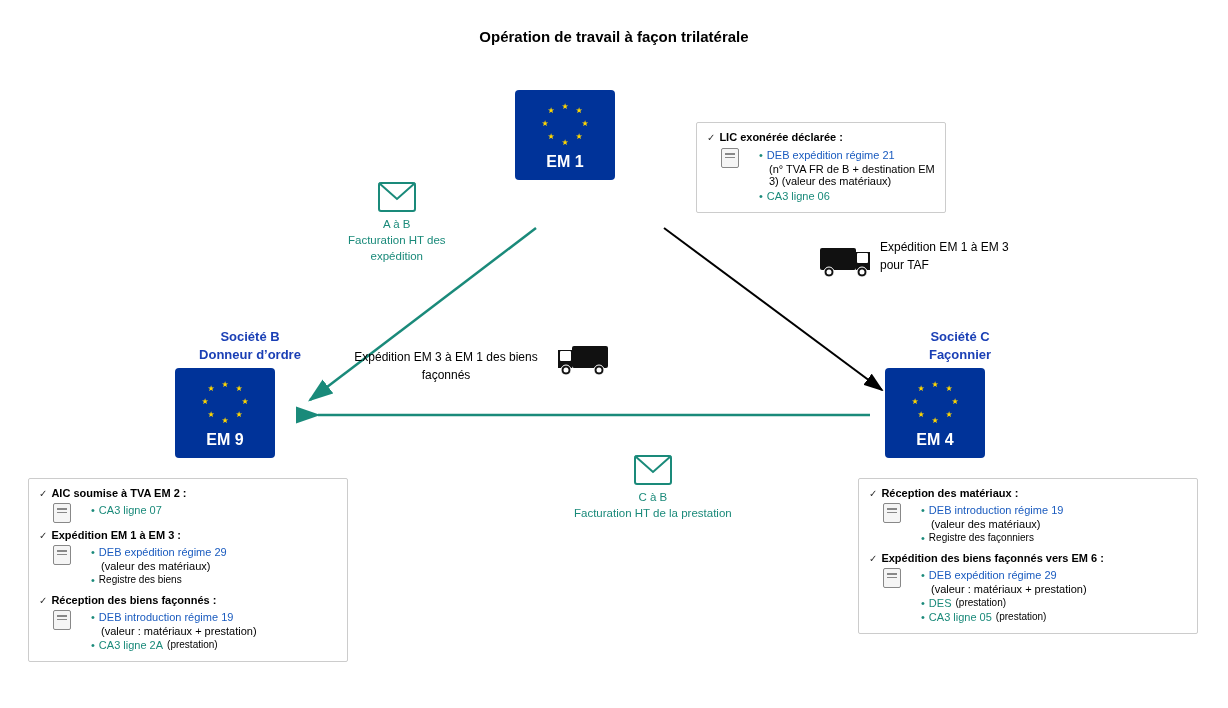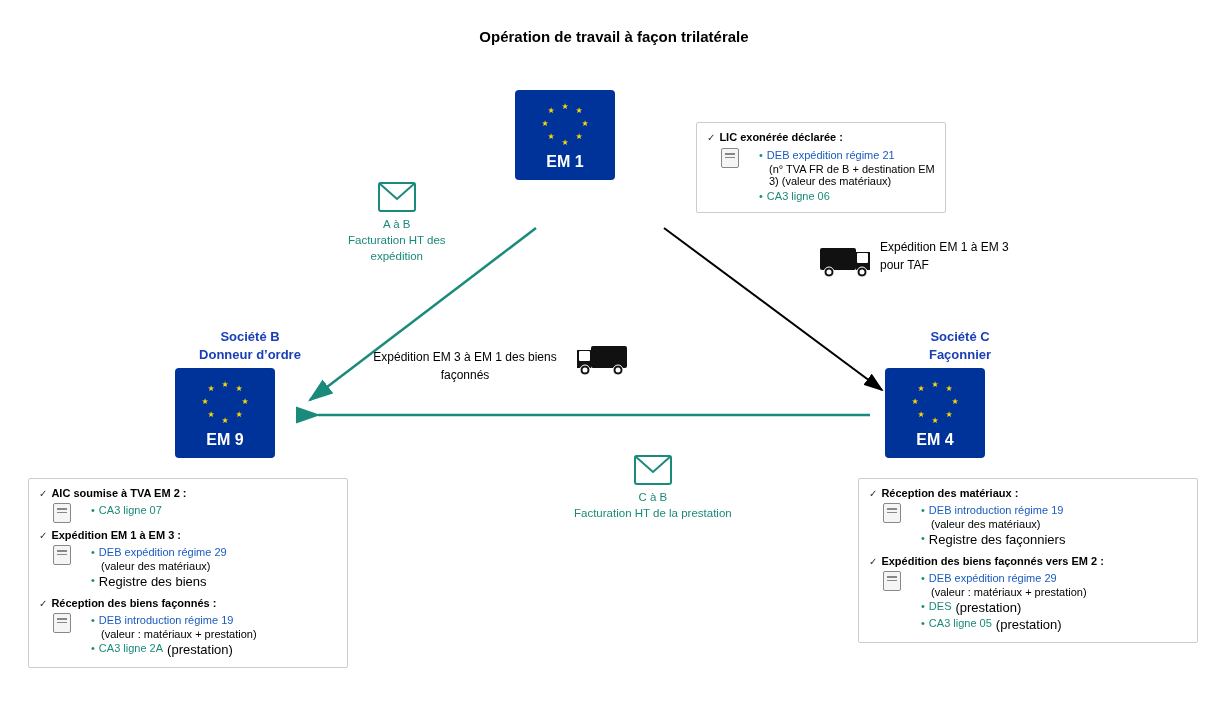--- a/index.html
+++ b/index.html
@@ -112,21 +112,21 @@
       font-size: 11px;
     }
 
     .info-box .link-green {
       color: #1a8a7a;
       font-size: 11px;
     }
 
     .info-box .normal-text {
       color: #000;
-      font-size: 13px;
+      font-size: 10px;
     }
 
     .doc-icon {
       display: inline-block;
       width: 18px;
       height: 20px;
       border: 1.5px solid #888;
       border-radius: 2px;
       background: #f5f5f5;
       position: relative;
@@ -299,21 +299,21 @@
       <circle cx="9" cy="32" r="2.5" fill="#fff"></circle>
       <circle cx="42" cy="32" r="5" fill="#111" stroke="#fff" stroke-width="1"></circle>
       <circle cx="42" cy="32" r="2.5" fill="#fff"></circle>
     </svg>
     <div class="truck-label" style="top:-2px;left:60px;width:160px;text-align:left;">
       <span style="white-space:pre;">Expédition EM 1 à EM 3
 pour TAF</span>
     </div>
   </div>
 
-  <div style="position:absolute;top:338px;left:575px;">
+  <div style="position:absolute;top:338px;left:556px;">
     <svg width="52" height="38" viewBox="0 0 52 38" style="transform:scaleX(-1);">
       <rect x="0" y="8" width="36" height="22" rx="2" fill="#111"></rect>
       <polygon points="36,12 50,12 50,30 36,30" fill="#111"></polygon>
       <rect x="37" y="13" width="11" height="10" rx="1" fill="#fff"></rect>
       <circle cx="9" cy="32" r="5" fill="#111" stroke="#fff" stroke-width="1"></circle>
       <circle cx="9" cy="32" r="2.5" fill="#fff"></circle>
       <circle cx="42" cy="32" r="5" fill="#111" stroke="#fff" stroke-width="1"></circle>
       <circle cx="42" cy="32" r="2.5" fill="#fff"></circle>
     </svg>
     <div class="truck-label" style="top:10px;left:-220px;width:220px;text-align:center;">
@@ -429,21 +429,21 @@
         <div style="margin-left:10px;font-size:11px;color:#000;">(valeur des matériaux)</div>
         <div class="sub-item" style="margin-top:2px;">
           <span class="bullet">•</span>
           <span class="normal-text">Registre des façonniers</span>
         </div>
       </div>
     </div>
 
     <div class="check-item" style="margin-bottom:3px;">
       <span class="check-icon">✓</span>
-      <span class="check-text">Expédition des biens façonnés vers EM 2 :</span>
+      <span class="check-text">Expédition des biens façonnés vers EM 6 :</span>
     </div>
     <div style="display:flex;gap:6px;margin-left:14px;">
       <div class="doc-icon"></div>
       <div class="sub-items">
         <div class="sub-item">
           <span class="bullet">•</span>
           <span class="link-blue">DEB expédition régime 29</span>
         </div>
         <div style="margin-left:10px;font-size:11px;color:#000;">(valeur : matériaux + prestation)</div>
         <div class="sub-item" style="margin-top:2px;">

